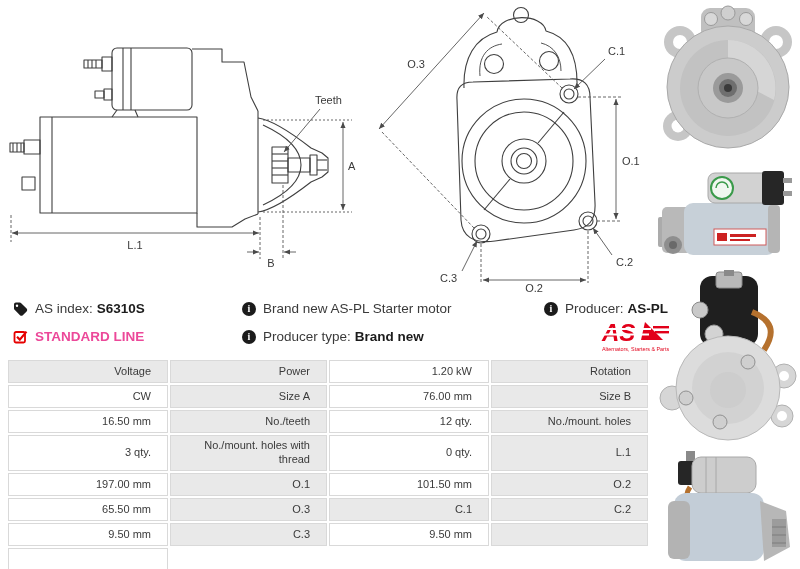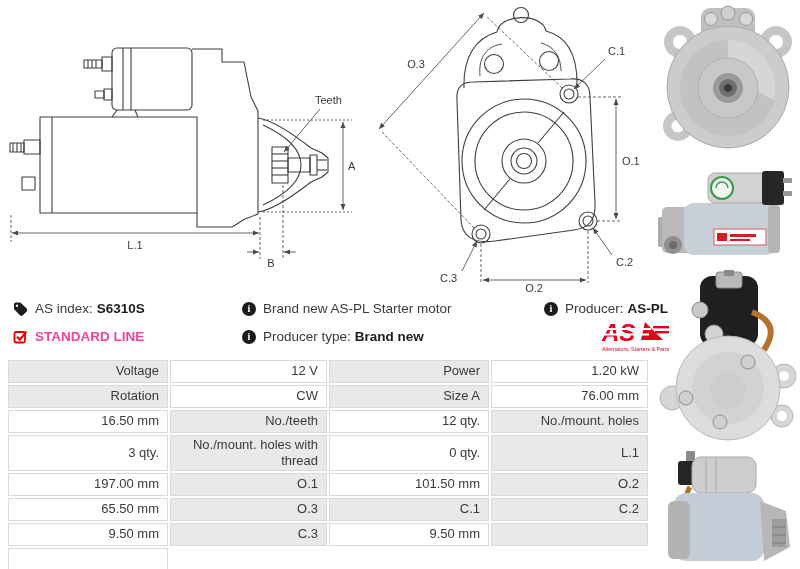--- a/index.html
+++ b/index.html
@@ -26,23 +26,23 @@
   .red { color:#ec4899; font-weight:bold; }
   .iicon { width:14px; height:14px; border-radius:50%; background:#1b1b1b; color:#fff;
            font-size:10px; font-weight:bold; display:flex; align-items:center; justify-content:center;
            font-family:"Liberation Serif", serif; flex:0 0 auto; }
   .logo { position:absolute; left:601px; top:22px; }
 
   
   .spec { position:absolute; left:8px; top:360px; width:640px;
           display:grid; grid-template-columns:160px 157px 160px 157px;
           grid-template-rows:23px 23px 23px 36px 23px 23px 23px 23px; gap:2px; }
-  .cl, .cv { border:1px solid #d9d9d9; font-size:13px; color:#3a3a3a;
+  .cl, .cv { border:1px solid #d9d9d9; font-size:11px; color:#3a3a3a;
              display:flex; align-items:center; justify-content:flex-end;
-             padding-right:8px; text-align:right; line-height:1.25; }
+             padding-right:16px; text-align:right; line-height:1.25; }
   .cl { background:#e9e9e9; }
   .cv { background:#ffffff; }
 </style>
 </head>
 <body>
 
 <div class="page">
 
   <svg class="drw side" width="355" height="290" viewBox="0 0 355 290">
     <defs>
@@ -277,29 +277,29 @@
         <rect x="0" y="13.5" width="48" height="2" fill="#ffffff"></rect>
         <rect x="52" y="6" width="16" height="2.4" fill="#e2001a"></rect>
         <rect x="54" y="11" width="14" height="2.4" fill="#e2001a"></rect>
         <text x="1" y="31" font-size="5.4" fill="#e2001a" font-family="Liberation Sans, sans-serif">Alternators, Starters &amp; Parts</text>
       </svg>
     </div>
   </div>
 
   <div class="spec">
     <div class="cl">Voltage</div>
-    <div class="cv">12 V</div>
     <div class="cl">Power</div>
     <div class="cv">1.20 kW</div>
 
     <div class="cl">Rotation</div>
     <div class="cv">CW</div>
     <div class="cl">Size A</div>
     <div class="cv">76.00 mm</div>
 
+    <div class="cl">Size B</div>
     <div class="cv">16.50 mm</div>
     <div class="cl">No./teeth</div>
     <div class="cv">12 qty.</div>
 
     <div class="cl">No./mount. holes</div>
     <div class="cv">3 qty.</div>
     <div class="cl">No./mount. holes with thread</div>
     <div class="cv">0 qty.</div>
 
     <div class="cl">L.1</div>

